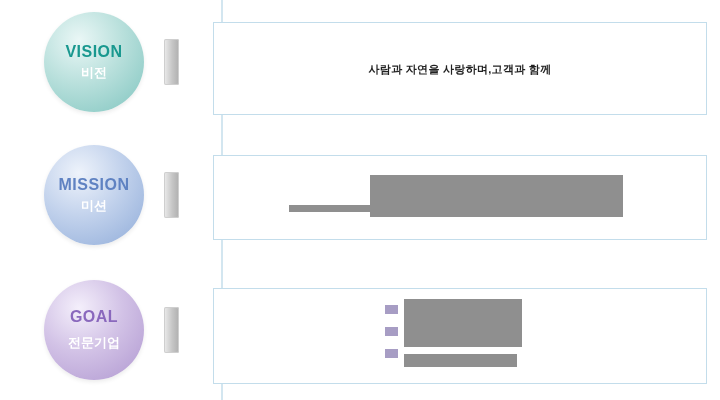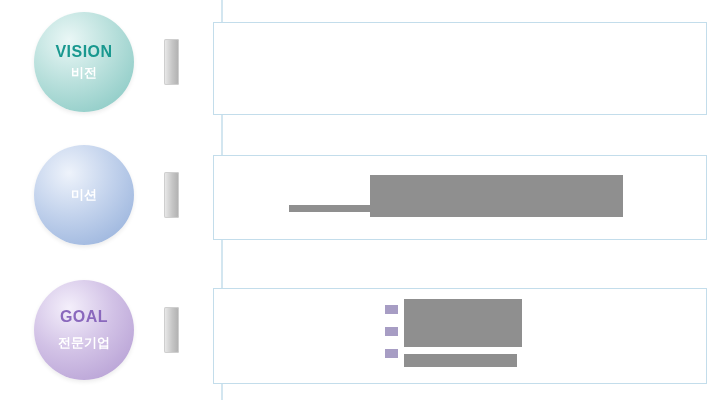--- a/index.html
+++ b/index.html
@@ -19,21 +19,21 @@
     left: 221px;
     top: 0;
     width: 2px;
     height: 400px;
     background: #d3e6f0;
   }
 
   
   .circle {
     position: absolute;
-    left: 34px;
+    left: 44px;
     width: 100px;
     height: 100px;
     border-radius: 50%;
     display: flex;
     flex-direction: column;
     align-items: center;
     justify-content: center;
     gap: 3px;
   }
   .circle .en { font-size: 16px; font-weight: bold; letter-spacing: 0.5px; }
@@ -113,23 +113,25 @@
 <div class="stage">
 
   <div class="vline"></div>
 
   <div class="circle vision">
     <span class="en">VISION</span>
     <span class="ko">비전</span>
   </div>
   <div class="tab t1"></div>
   <div class="panel p1">
+    <div class="vision-line">사람과 자연을 사랑하며,고객과 함께</div>
   </div>
 
   <div class="circle mission">
+    <span class="en">MISSION</span>
     <span class="ko">미션</span>
   </div>
   <div class="tab t2"></div>
   <div class="panel p2">
     <div class="block" style="left:75px; top:49px; width:83px; height:7px;"></div>
     <div class="block" style="left:156px; top:19px; width:253px; height:42px;"></div>
   </div>
 
   <div class="circle goal">
     <span class="en">GOAL</span>

